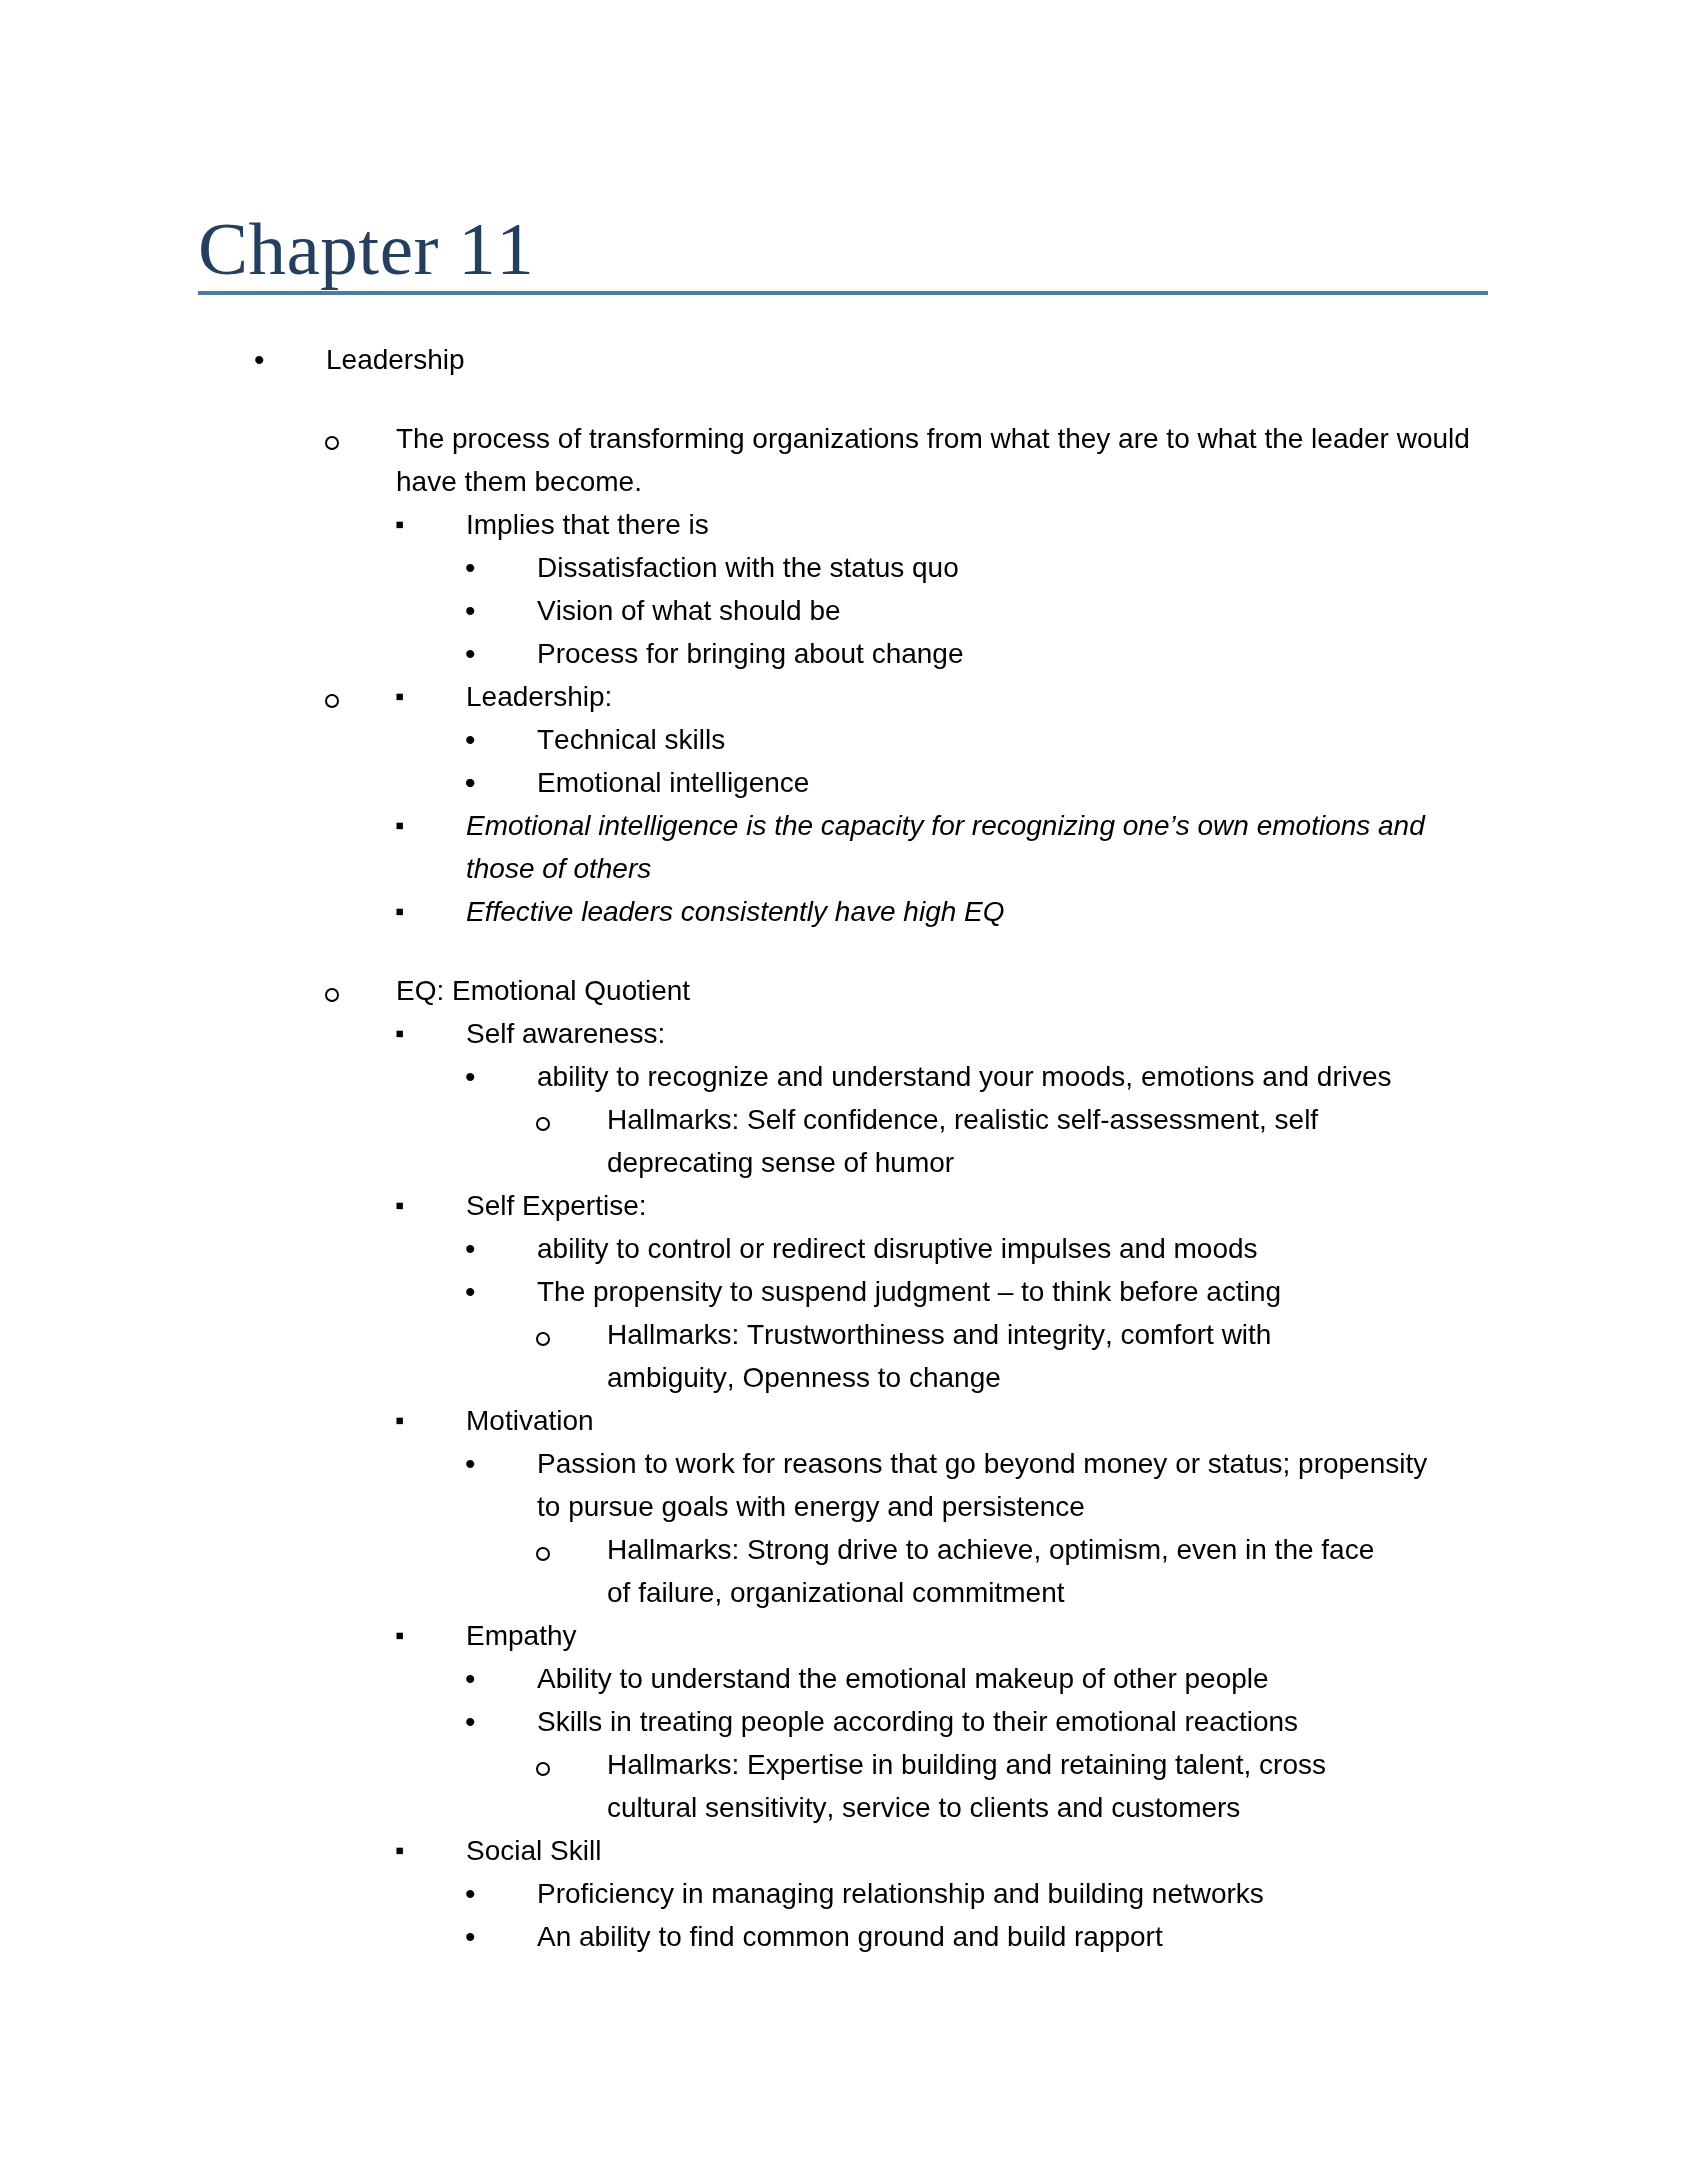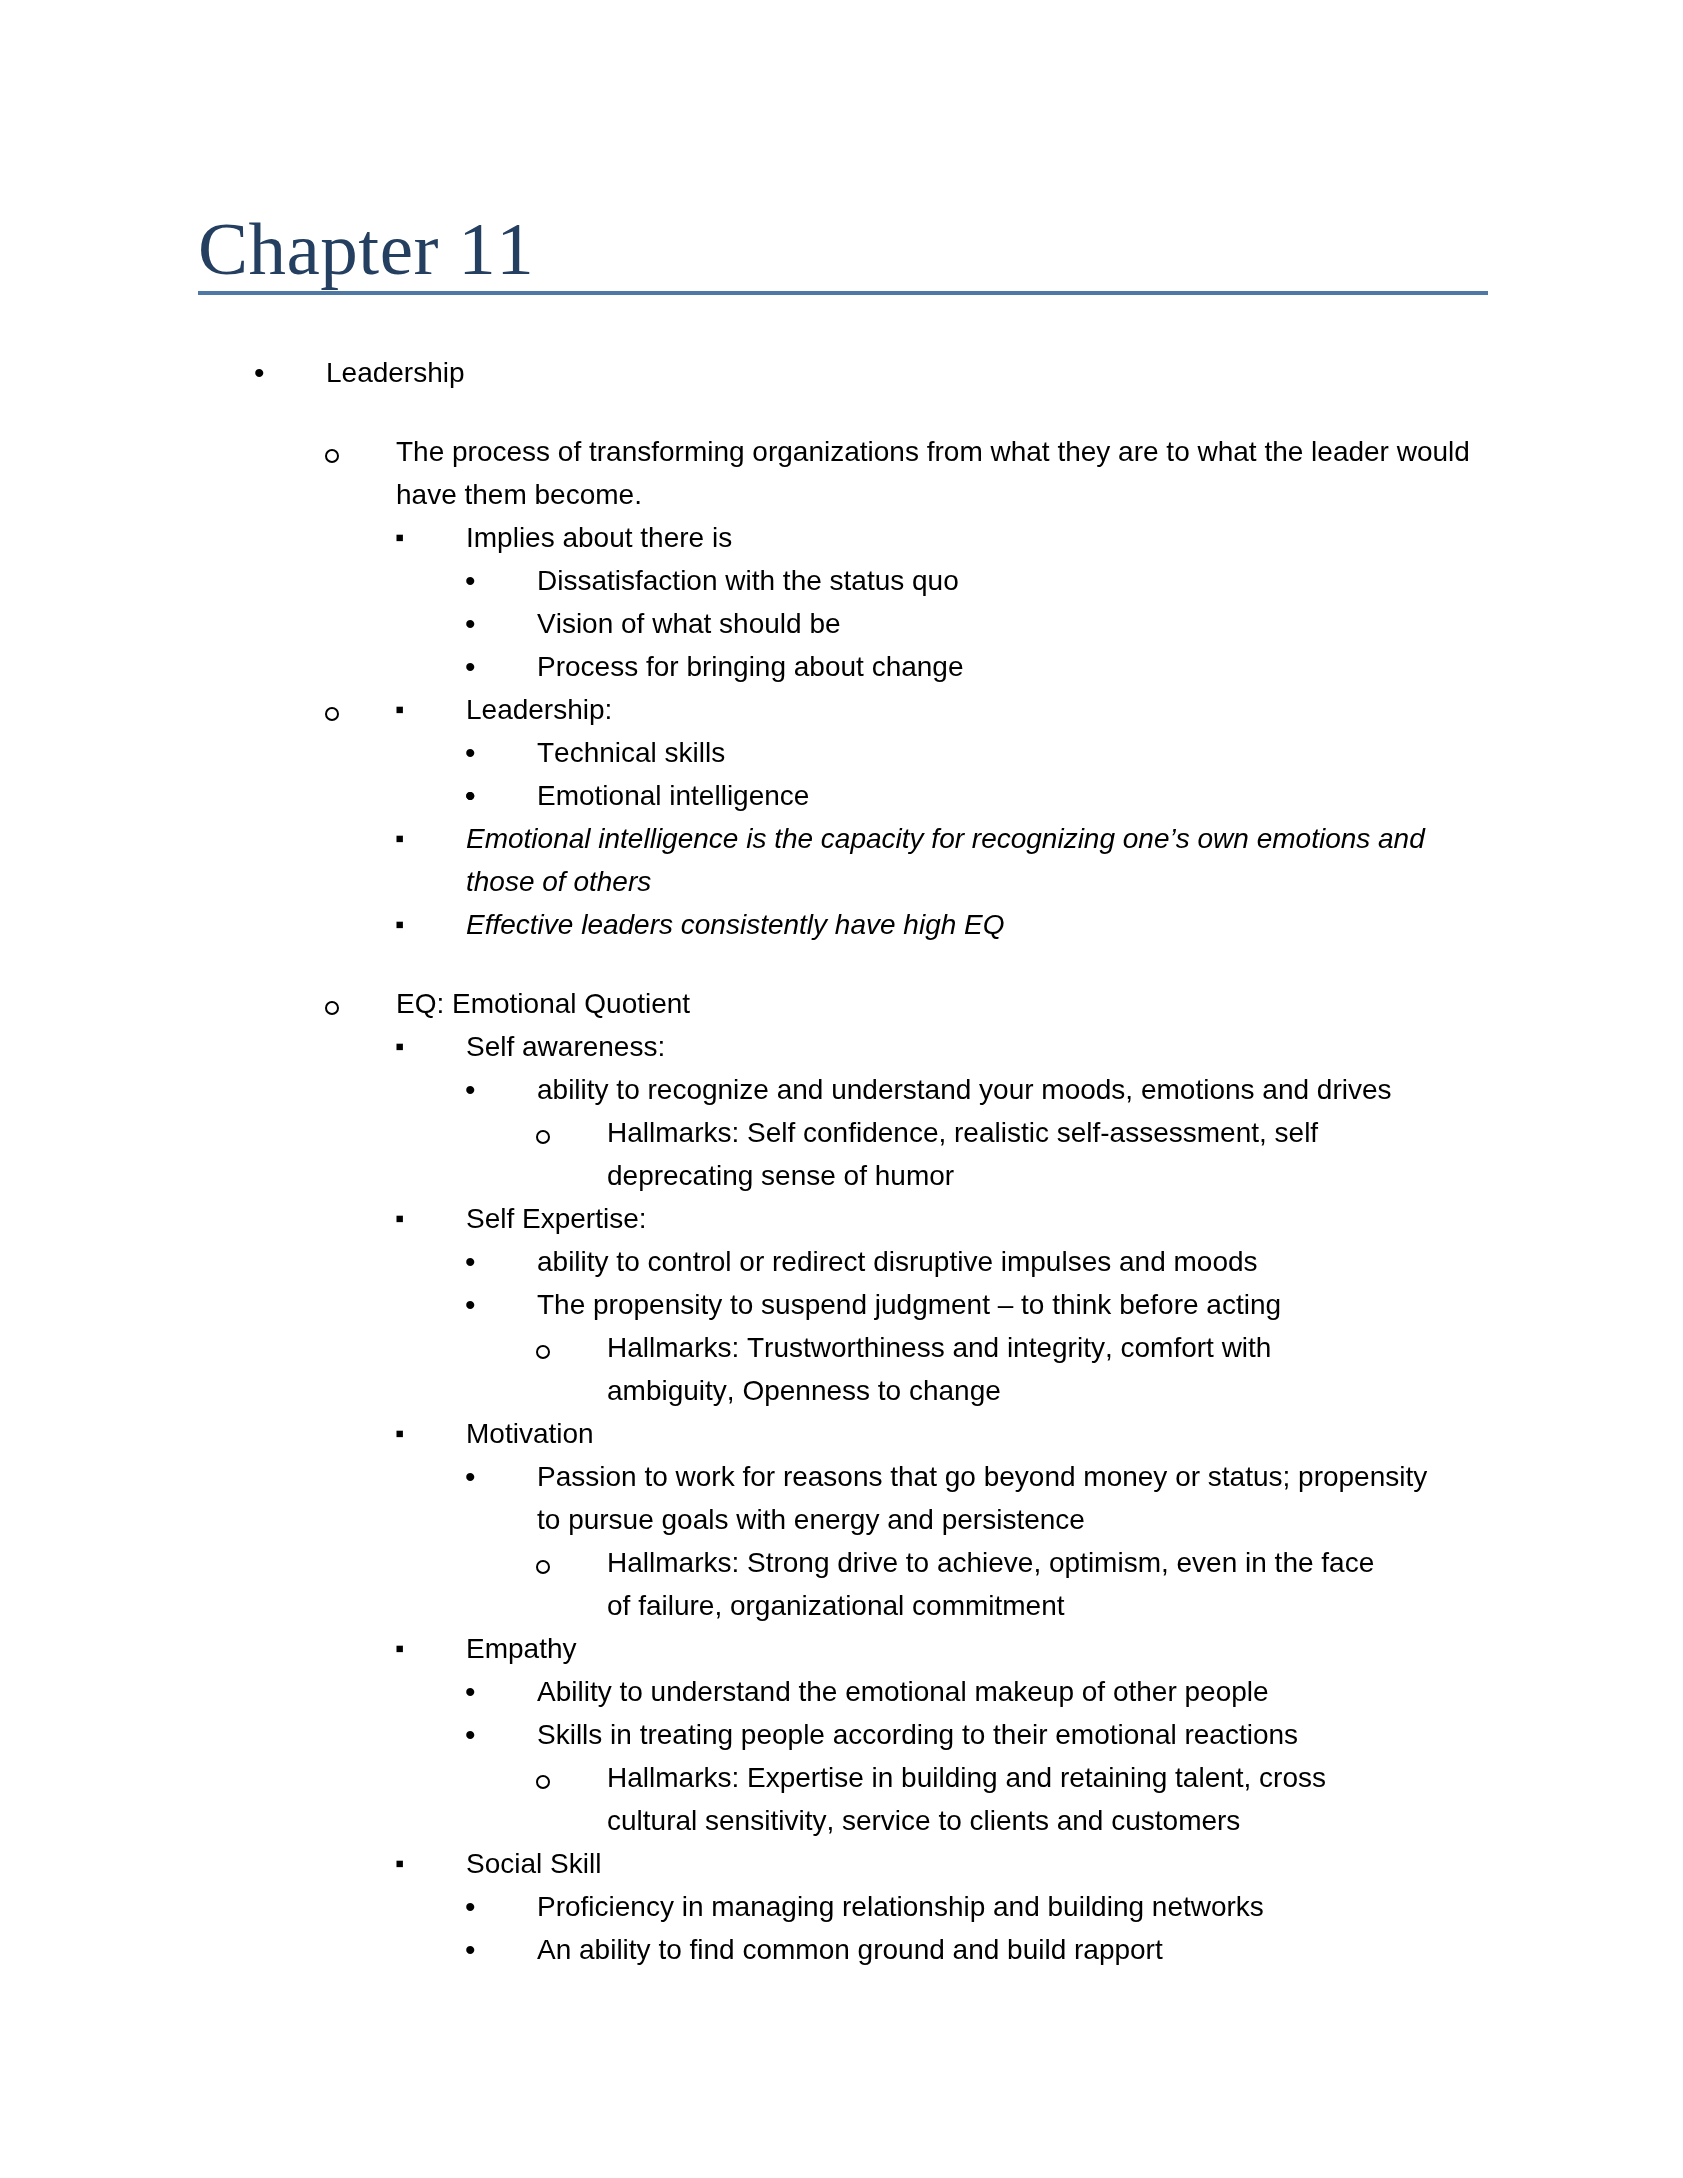--- a/index.html
+++ b/index.html
@@ -44,21 +44,21 @@
     line-height:43px;
     white-space:pre-wrap;
   }
   .item.italic{font-style:italic;}
   .item .text{display:block;}
   .item.l1{padding-left:326px;}
   .item.l2{padding-left:396px;}
   .item.l3{padding-left:466px;}
   .item.l4{padding-left:537px;}
   .item.l5{padding-left:607px;}
-  .item.l1 .text{max-width:1139px;margin-top:13px;}
+  .item.l1 .text{max-width:1139px;}
   .item.l2 .text{max-width:1097px;margin-top:36px;}
   .item.l3 .text{max-width:1005px;}
   .item.l4 .text{max-width:893px;}
   .item.l5 .text{max-width:774px;}
   .bullet{
     position:absolute;
     top:0;
     font-style:normal;
     line-height:43px;
     font-size:28px;
@@ -79,21 +79,21 @@
 </style>
 </head>
 <body>
 
 <div class="page">
   <h1 class="doc-title" style="color: rgb(36, 63, 96);">Chapter 11</h1>
   <div class="title-rule" style="background: rgb(78, 121, 164);"></div>
   <div class="outline">
       <div class="item l1"><span class="bullet disc">•</span><span class="text">Leadership</span></div>
       <div class="item l2"><span class="bullet circle"></span><span class="text">The process of transforming organizations from what they are to what the leader would have them become.</span></div>
-      <div class="item l3"><span class="bullet square">▪</span><span class="text">Implies about there is</span></div>
+      <div class="item l3"><span class="bullet square">▪</span><span class="text">Implies that there is</span></div>
       <div class="item l4"><span class="bullet disc">•</span><span class="text">Dissatisfaction with the status quo</span></div>
       <div class="item l4"><span class="bullet disc">•</span><span class="text">Vision of what should be</span></div>
       <div class="item l4"><span class="bullet disc">•</span><span class="text">Process for bringing about change</span></div>
       <div class="item l2"><span class="bullet circle"></span></div>
       <div class="item l3"><span class="bullet square">▪</span><span class="text">Leadership:</span></div>
       <div class="item l4"><span class="bullet disc">•</span><span class="text">Technical skills</span></div>
       <div class="item l4"><span class="bullet disc">•</span></div>
       <div class="item l4"><span class="bullet disc">•</span><span class="text">Emotional intelligence</span></div>
       <div class="item l3 italic"><span class="bullet square">▪</span><span class="text">Emotional intelligence is the capacity for recognizing one’s own emotions and those of others</span></div>
       <div class="item l3 italic"><span class="bullet square">▪</span><span class="text">Effective leaders consistently have high EQ</span></div>

